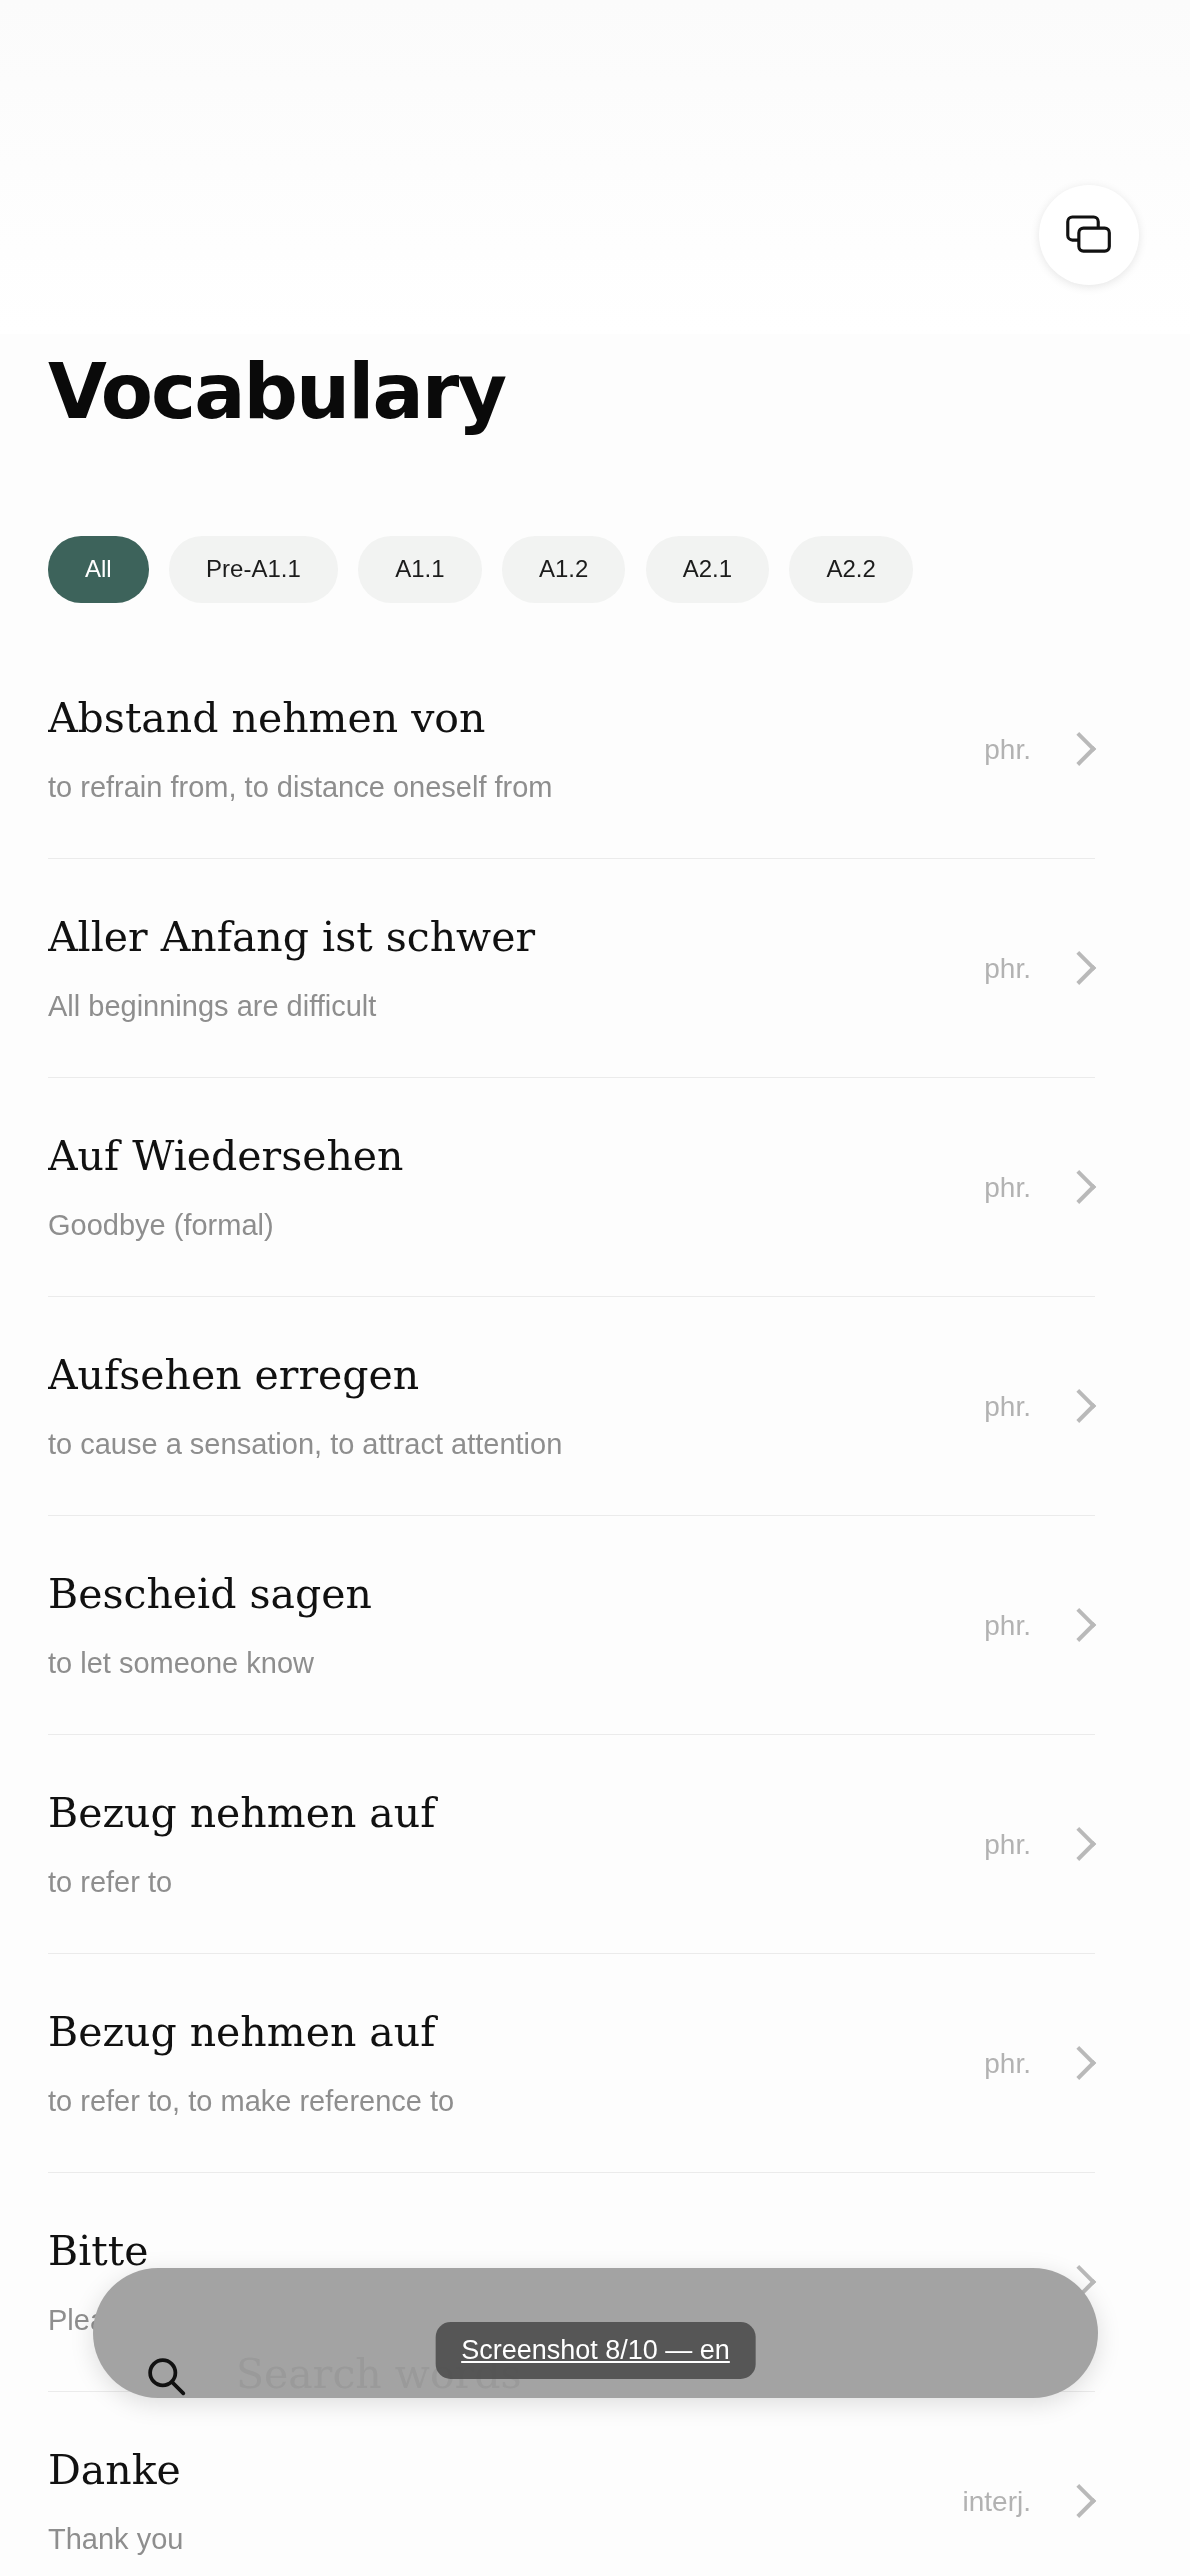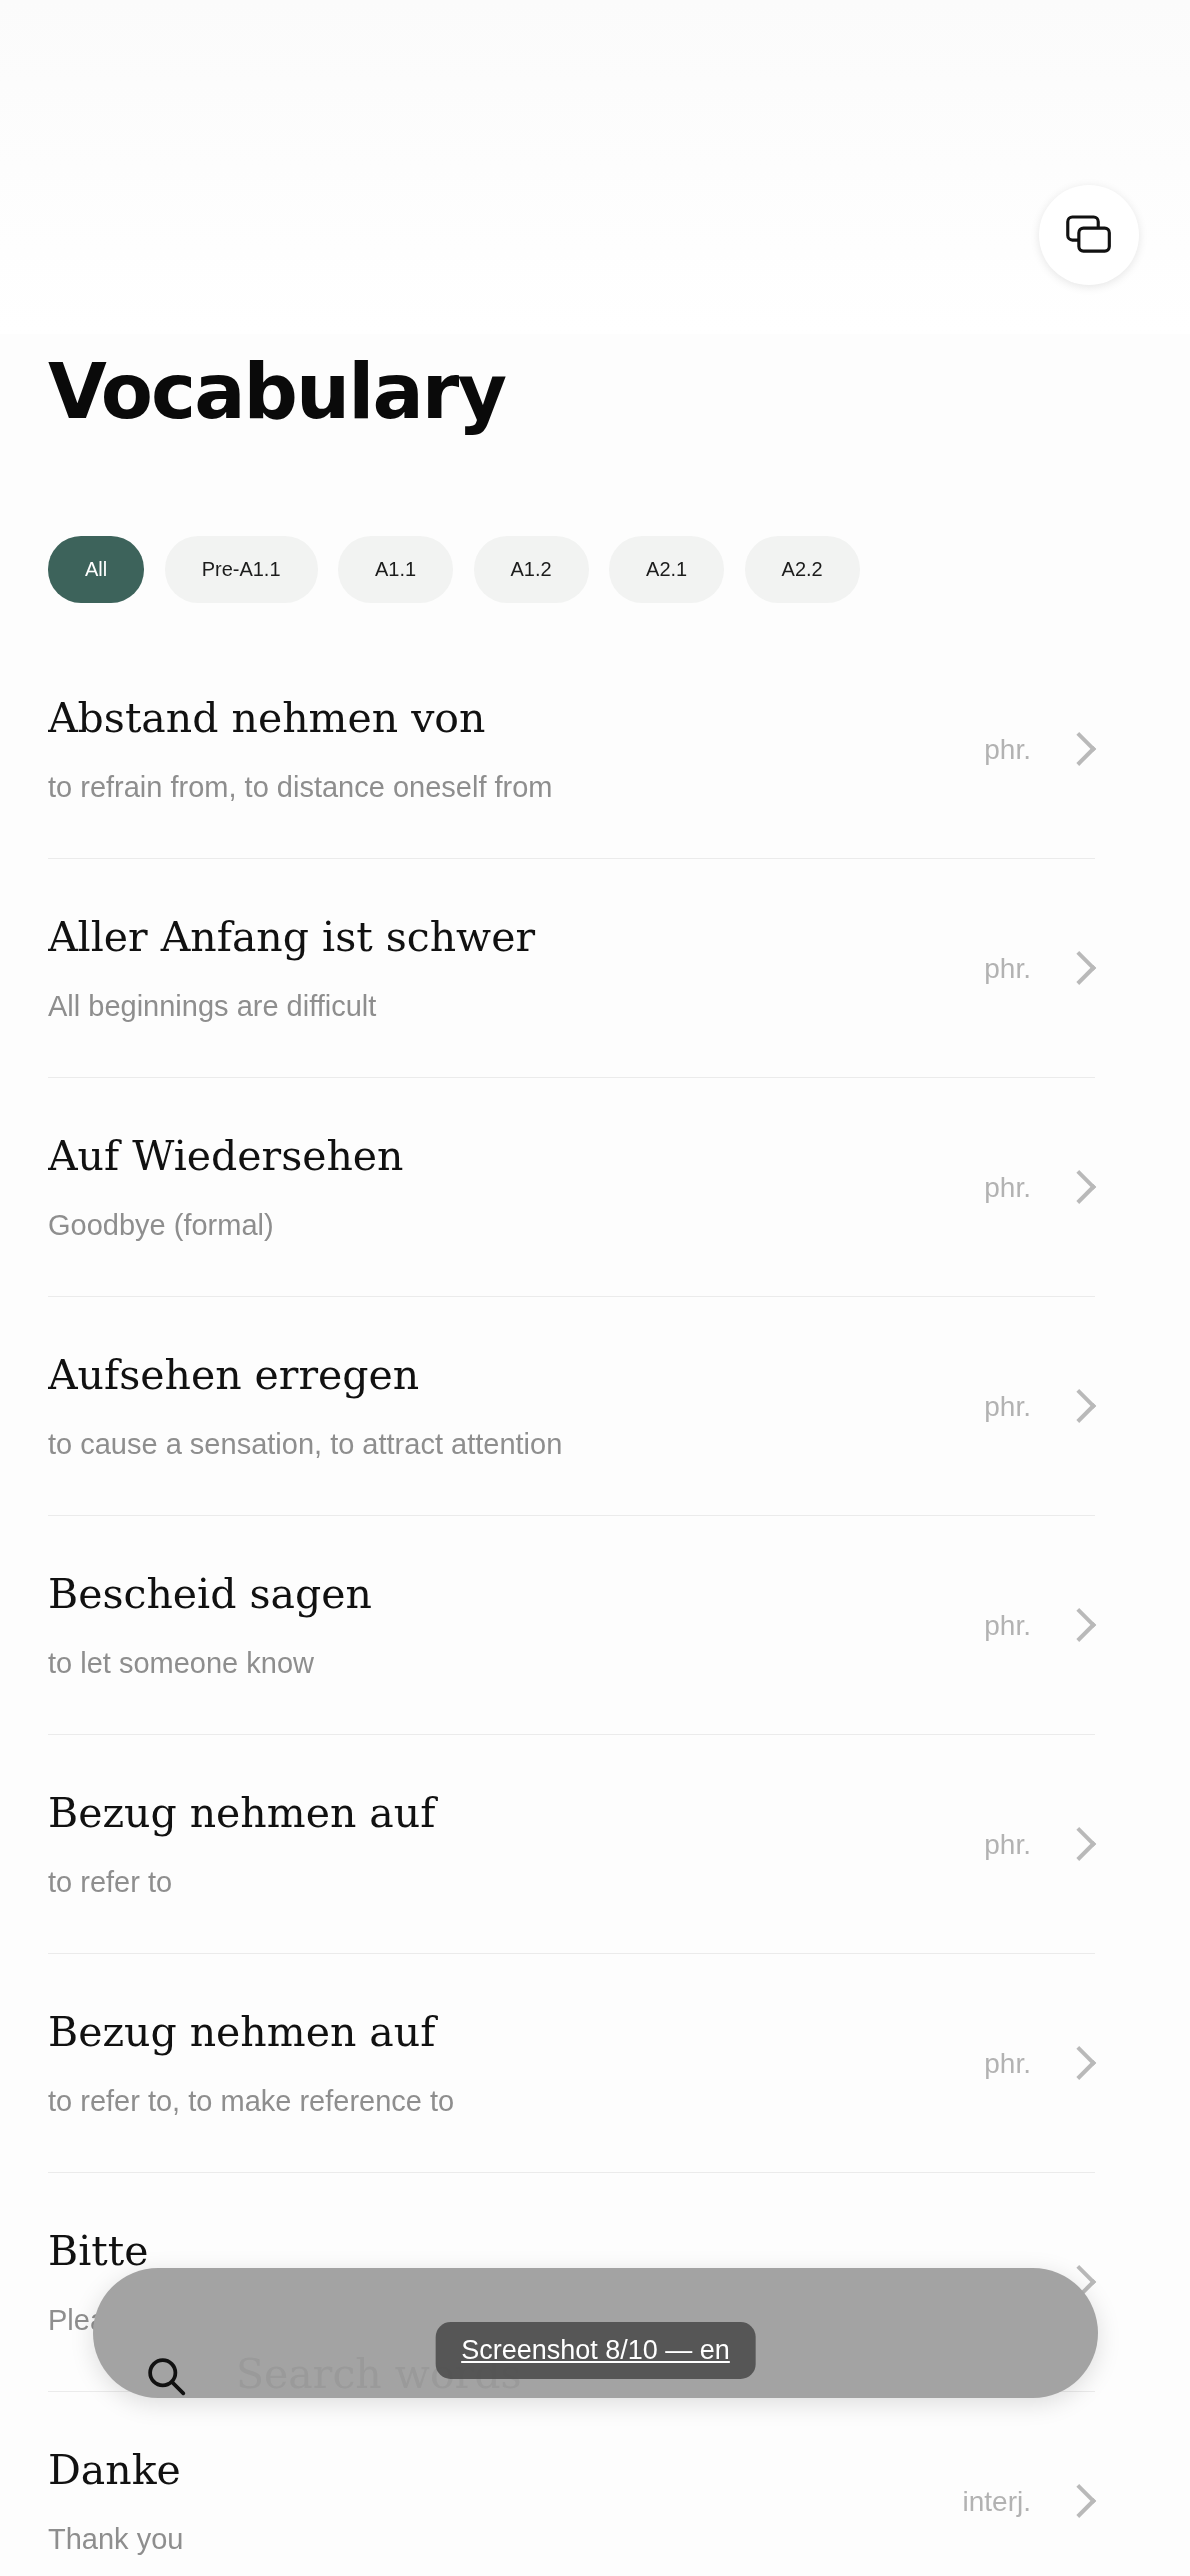--- a/index.html
+++ b/index.html
@@ -67,21 +67,21 @@
     padding-left: 48px;
     overflow: hidden;
     white-space: nowrap;
   }
   .chip {
     flex: 0 0 auto;
     height: 67px;
     border-radius: 33px;
     background: #f2f3f2;
     color: #1c1c1c;
-    font-size: 20px;
+    font-size: 24px;
     display: flex;
     align-items: center;
     justify-content: center;
     padding: 6px 37px;
     font-family: "Liberation Sans", sans-serif;
   }
   .chip.active {
     background: #3d635b;
     color: #ffffff;
   }

